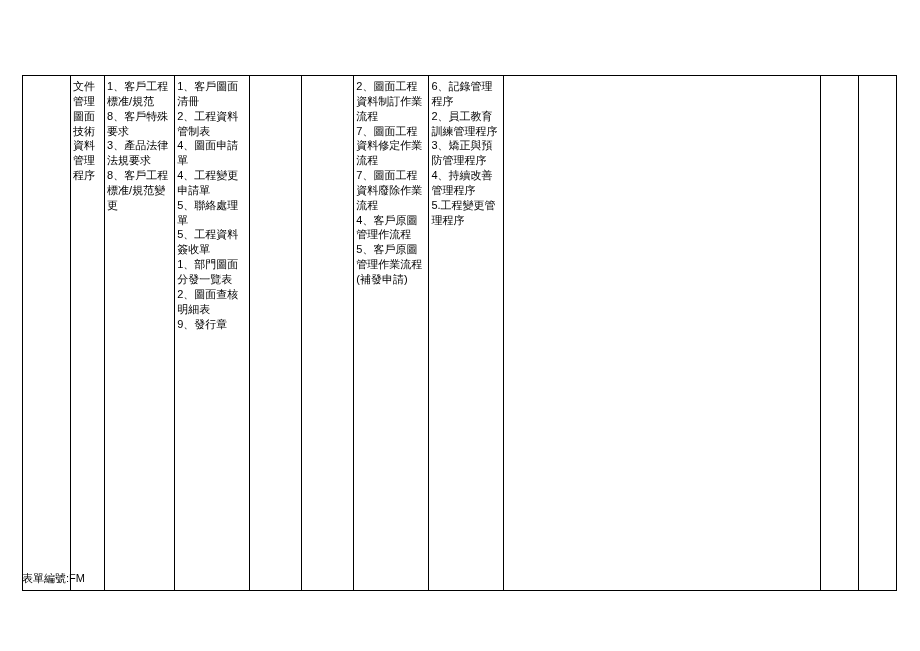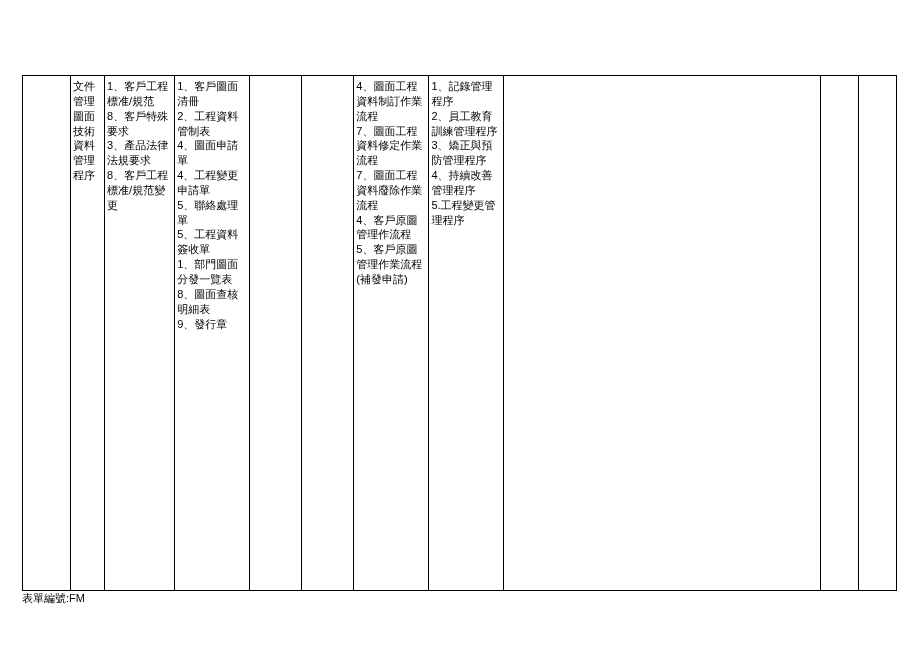--- a/index.html
+++ b/index.html
@@ -28,21 +28,21 @@
     border: 1px solid #000;
     vertical-align: top;
     padding: 3px 2px;
     line-height: 1.35;
     height: 508px;
     overflow: hidden;
   }
   .footer {
     position: absolute;
     left: 22px;
-    top: 591px;
+    top: 571px;
     font-size: 11px;
   }
   .item { display:block; }
 </style>
 </head>
 <body>
 
 <div class="page">
 
   <table class="main">
@@ -76,38 +76,38 @@
             <span class="item">8、客戶工程標准/規范變更</span>
           </td>
       <td>
             <span class="item">1、客戶圖面清冊</span>
             <span class="item">2、工程資料管制表</span>
             <span class="item">4、圖面申請單</span>
             <span class="item">4、工程變更申請單</span>
             <span class="item">5、聯絡處理單</span>
             <span class="item">5、工程資料簽收單</span>
             <span class="item">1、部門圖面分發一覽表</span>
-            <span class="item">8、圖面查核明細表</span>
+            <span class="item">2、圖面查核明細表</span>
             <span class="item">9、發行章</span>
           </td>
       <td>
             <span class="item"></span>
           </td>
       <td>
             <span class="item"></span>
           </td>
       <td>
-            <span class="item">4、圖面工程資料制訂作業流程</span>
+            <span class="item">2、圖面工程資料制訂作業流程</span>
             <span class="item">7、圖面工程資料修定作業流程</span>
             <span class="item">7、圖面工程資料廢除作業流程</span>
             <span class="item">4、客戶原圖管理作流程</span>
             <span class="item">5、客戶原圖管理作業流程(補發申請)</span>
           </td>
       <td>
-            <span class="item">1、記錄管理程序</span>
+            <span class="item">6、記錄管理程序</span>
             <span class="item">2、員工教育訓練管理程序</span>
             <span class="item">3、矯正與預防管理程序</span>
             <span class="item">4、持續改善管理程序</span>
             <span class="item">5.工程變更管理程序</span>
           </td>
       <td>
             <span class="item"></span>
           </td>
       <td>
             <span class="item"></span>

